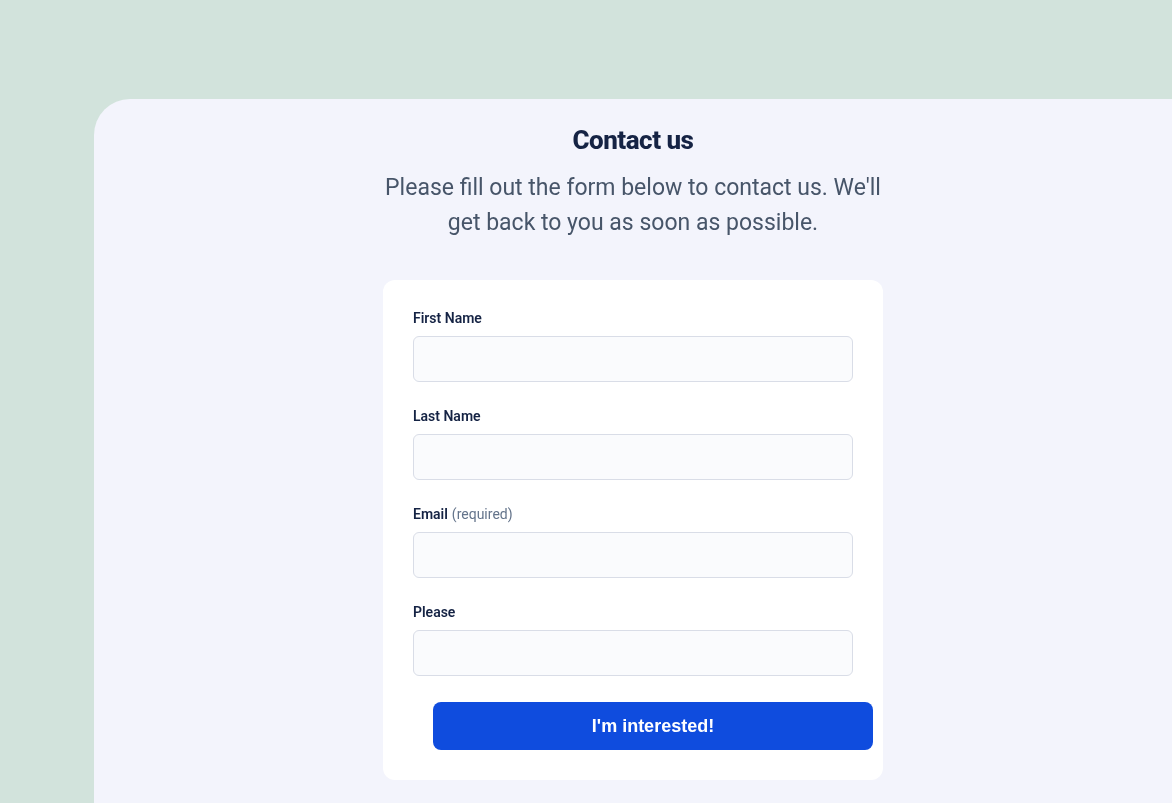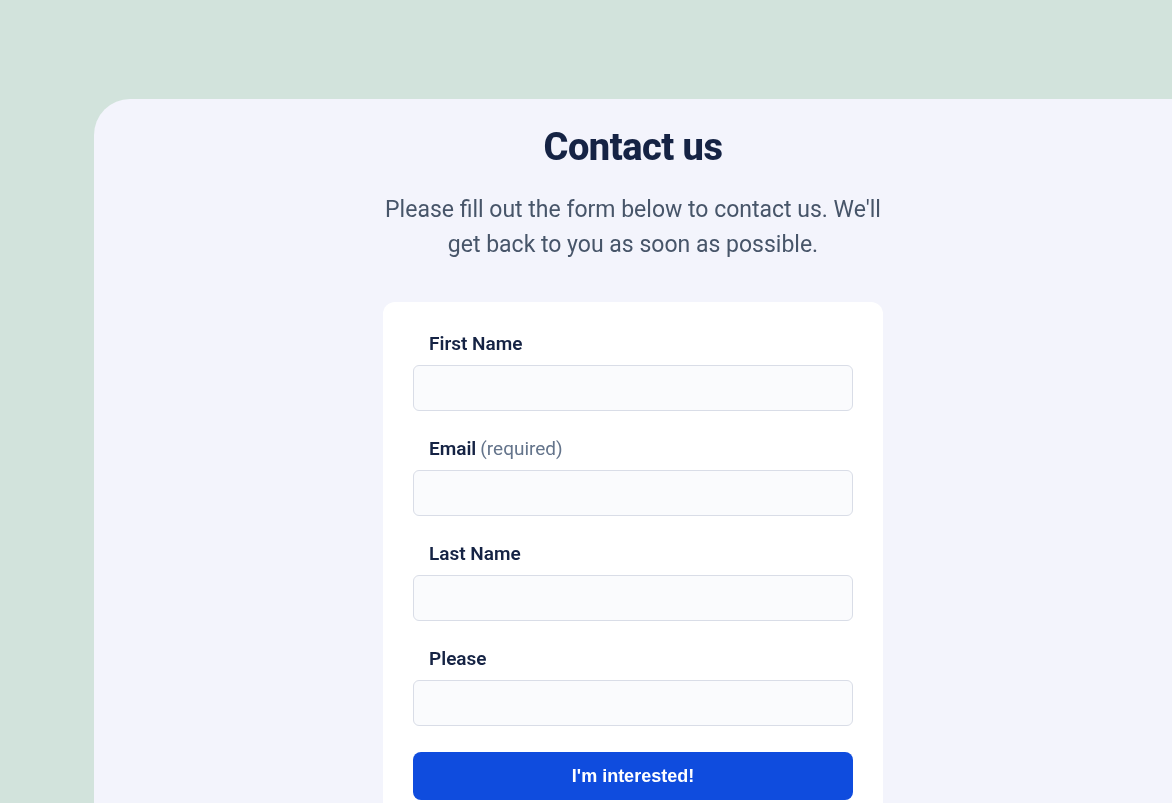--- a/index.html
+++ b/index.html
@@ -21,25 +21,25 @@
       top: 99px;
       left: 94px;
       right: 0;
       bottom: 0;
       background-color: #f3f4fc;
       border-radius: 36px 0 0 0;
       padding-top: 26px;
     }
     
     .page-title {
-      font-size: 38px;
+      font-size: 26px;
       font-weight: 800;
       color: #152344;
       text-align: center;
-      margin-bottom: 24px;
+      margin-bottom: 16px;
       letter-spacing: -0.5px;
     }
     
     .page-description {
       font-size: 23px;
       color: #475569;
       text-align: center;
       max-width: 520px;
       margin: 0 auto 40px;
       line-height: 1.5;
@@ -52,25 +52,24 @@
       margin: 0 auto;
       padding: 30px 30px;
     }
     
     .form-group {
       margin-bottom: 26px;
     }
     
     .form-label {
       display: block;
-      font-size: 19px;
+      font-size: 14px;
       font-weight: 600;
       color: #152344;
       margin-bottom: 10px;
-      margin-left: 16px;
     }
     
     .required-hint {
       font-weight: 400;
       color: #64748b;
       margin-left: 4px;
     }
     
     .form-input {
       width: 100%;
@@ -89,46 +88,47 @@
       width: 100%;
       height: 48px;
       background-color: #0f4cde;
       color: #ffffff;
       font-size: 18px;
       font-weight: 700;
       border: none;
       border-radius: 8px;
       cursor: pointer;
       margin-top: 8px;
+      margin-left: 20px;
     }
   </style>
 </head>
 <body>
 
 <div class="card">
   <h1 class="page-title">Contact us</h1>
   <p class="page-description">Please fill out the form below to contact us. We'll get back to you as soon as possible.</p>
 
   <div class="form-container">
 
     <div class="form-group">
       <label class="form-label">First Name</label>
       <input type="text" class="form-input" value="" style="">
     </div>
 
     <div class="form-group">
+      <label class="form-label">Last Name</label>
+      <input type="text" class="form-input" value="" style="">
+    </div>
+
+    <div class="form-group">
       <label class="form-label">
         <span>Email</span><span class="required-hint">(required)</span>
       </label>
       <input type="email" class="form-input" value="" style="">
-    </div>
-
-    <div class="form-group">
-      <label class="form-label">Last Name</label>
-      <input type="text" class="form-input" value="" style="">
     </div>
 
     <div class="form-group">
       <label class="form-label">Please</label>
       <input type="text" class="form-input" value="" style="">
     </div>
 
     <button class="submit-button">I'm interested!</button>
 
   </div>

